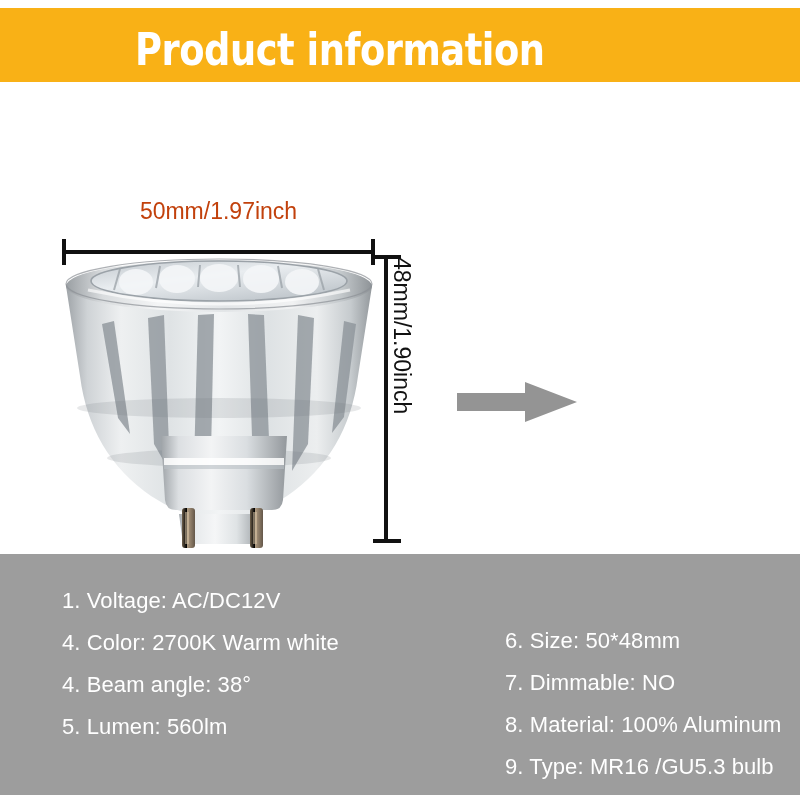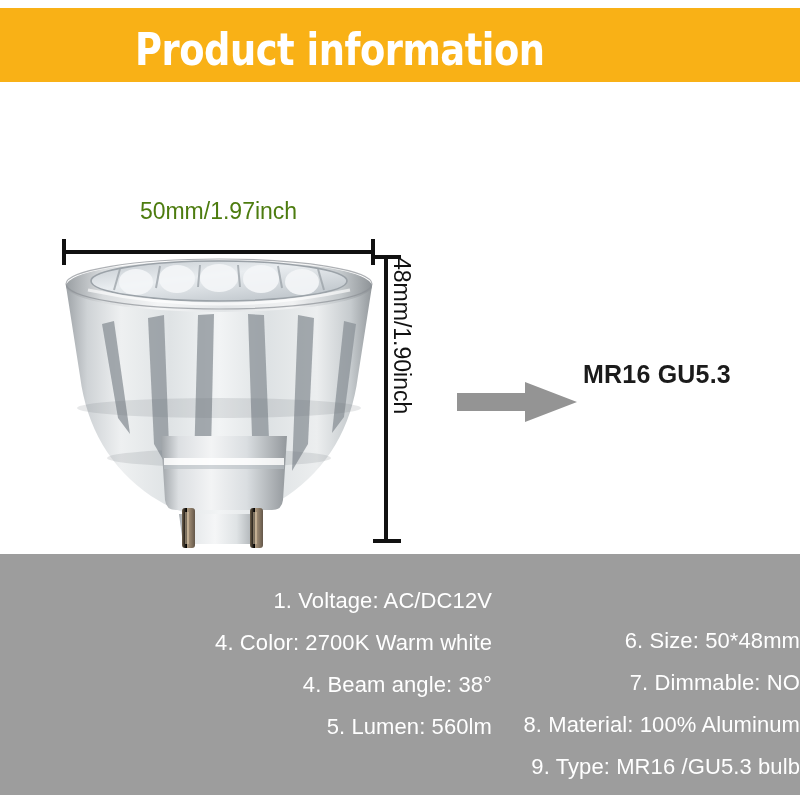--- a/index.html
+++ b/index.html
@@ -27,21 +27,21 @@
 
   
   #diagram-area{
     position:absolute;left:0;top:82px;width:800px;height:472px;
     background:#ffffff;
   }
 
   
   #dim-top-label{
     position:absolute;left:62px;top:116px;width:313px;
-    text-align:center;color:#4d7c0f;
+    text-align:center;color:#c2410c;
     font-size:23px;font-weight:500;white-space:nowrap;
   }
   #dim-top-line{position:absolute;left:62px;top:157px;width:313px;height:26px;}
   #dim-top-line .bar{position:absolute;left:0;top:11px;width:313px;height:4px;background:#111;}
   #dim-top-line .tick-l{position:absolute;left:0;top:0;width:4px;height:26px;background:#111;}
   #dim-top-line .tick-r{position:absolute;right:0;top:0;width:4px;height:26px;background:#111;}
 
   
   #dim-right-line{position:absolute;left:373px;top:173px;width:28px;height:288px;}
   #dim-right-line .bar{position:absolute;left:11px;top:0;width:4px;height:288px;background:#111;}
@@ -77,21 +77,21 @@
   #callout-line-1{margin-bottom:19px;}
 
   
   #spec-panel{
     position:absolute;left:0;top:554px;width:800px;height:241px;
     background:#9d9d9d;
   }
   #spec-columns{
     position:absolute;left:0;top:0;width:800px;height:241px;
   }
-  .spec-col{position:absolute;top:26px;text-align:right;}
+  .spec-col{position:absolute;top:26px;}
   #spec-col-left{left:62px;width:430px;}
   #spec-col-right{left:505px;width:295px;margin-top:40px;}
   .spec-item{
     color:#ffffff;font-size:22px;font-weight:400;
     line-height:42px;white-space:nowrap;letter-spacing:0.1px;
   }
 </style>
 </head>
 <body>
 
@@ -244,21 +244,20 @@
   </div>
   <div id="dim-bot-label">5.3mm(GU5.3)</div>
 
   <div id="callout-arrow">
     <svg width="124" height="44" viewBox="0 0 124 44" xmlns="http://www.w3.org/2000/svg">
       <path d="M2,13 L70,13 L70,2 L122,22 L70,42 L70,31 L2,31 Z" fill="#949494"></path>
     </svg>
   </div>
 
   <div id="callout-text">
-    <div id="callout-line-1">MR16 GU5.3</div>
   </div>
 
 </div>
 
 <div id="spec-panel">
   <div id="spec-columns">
     <div class="spec-col" id="spec-col-left">
       <div class="spec-item">1. Voltage: AC/DC12V</div>
       <div class="spec-item">4. Color: 2700K Warm white</div>
       <div class="spec-item">4. Beam angle: 38°</div>

